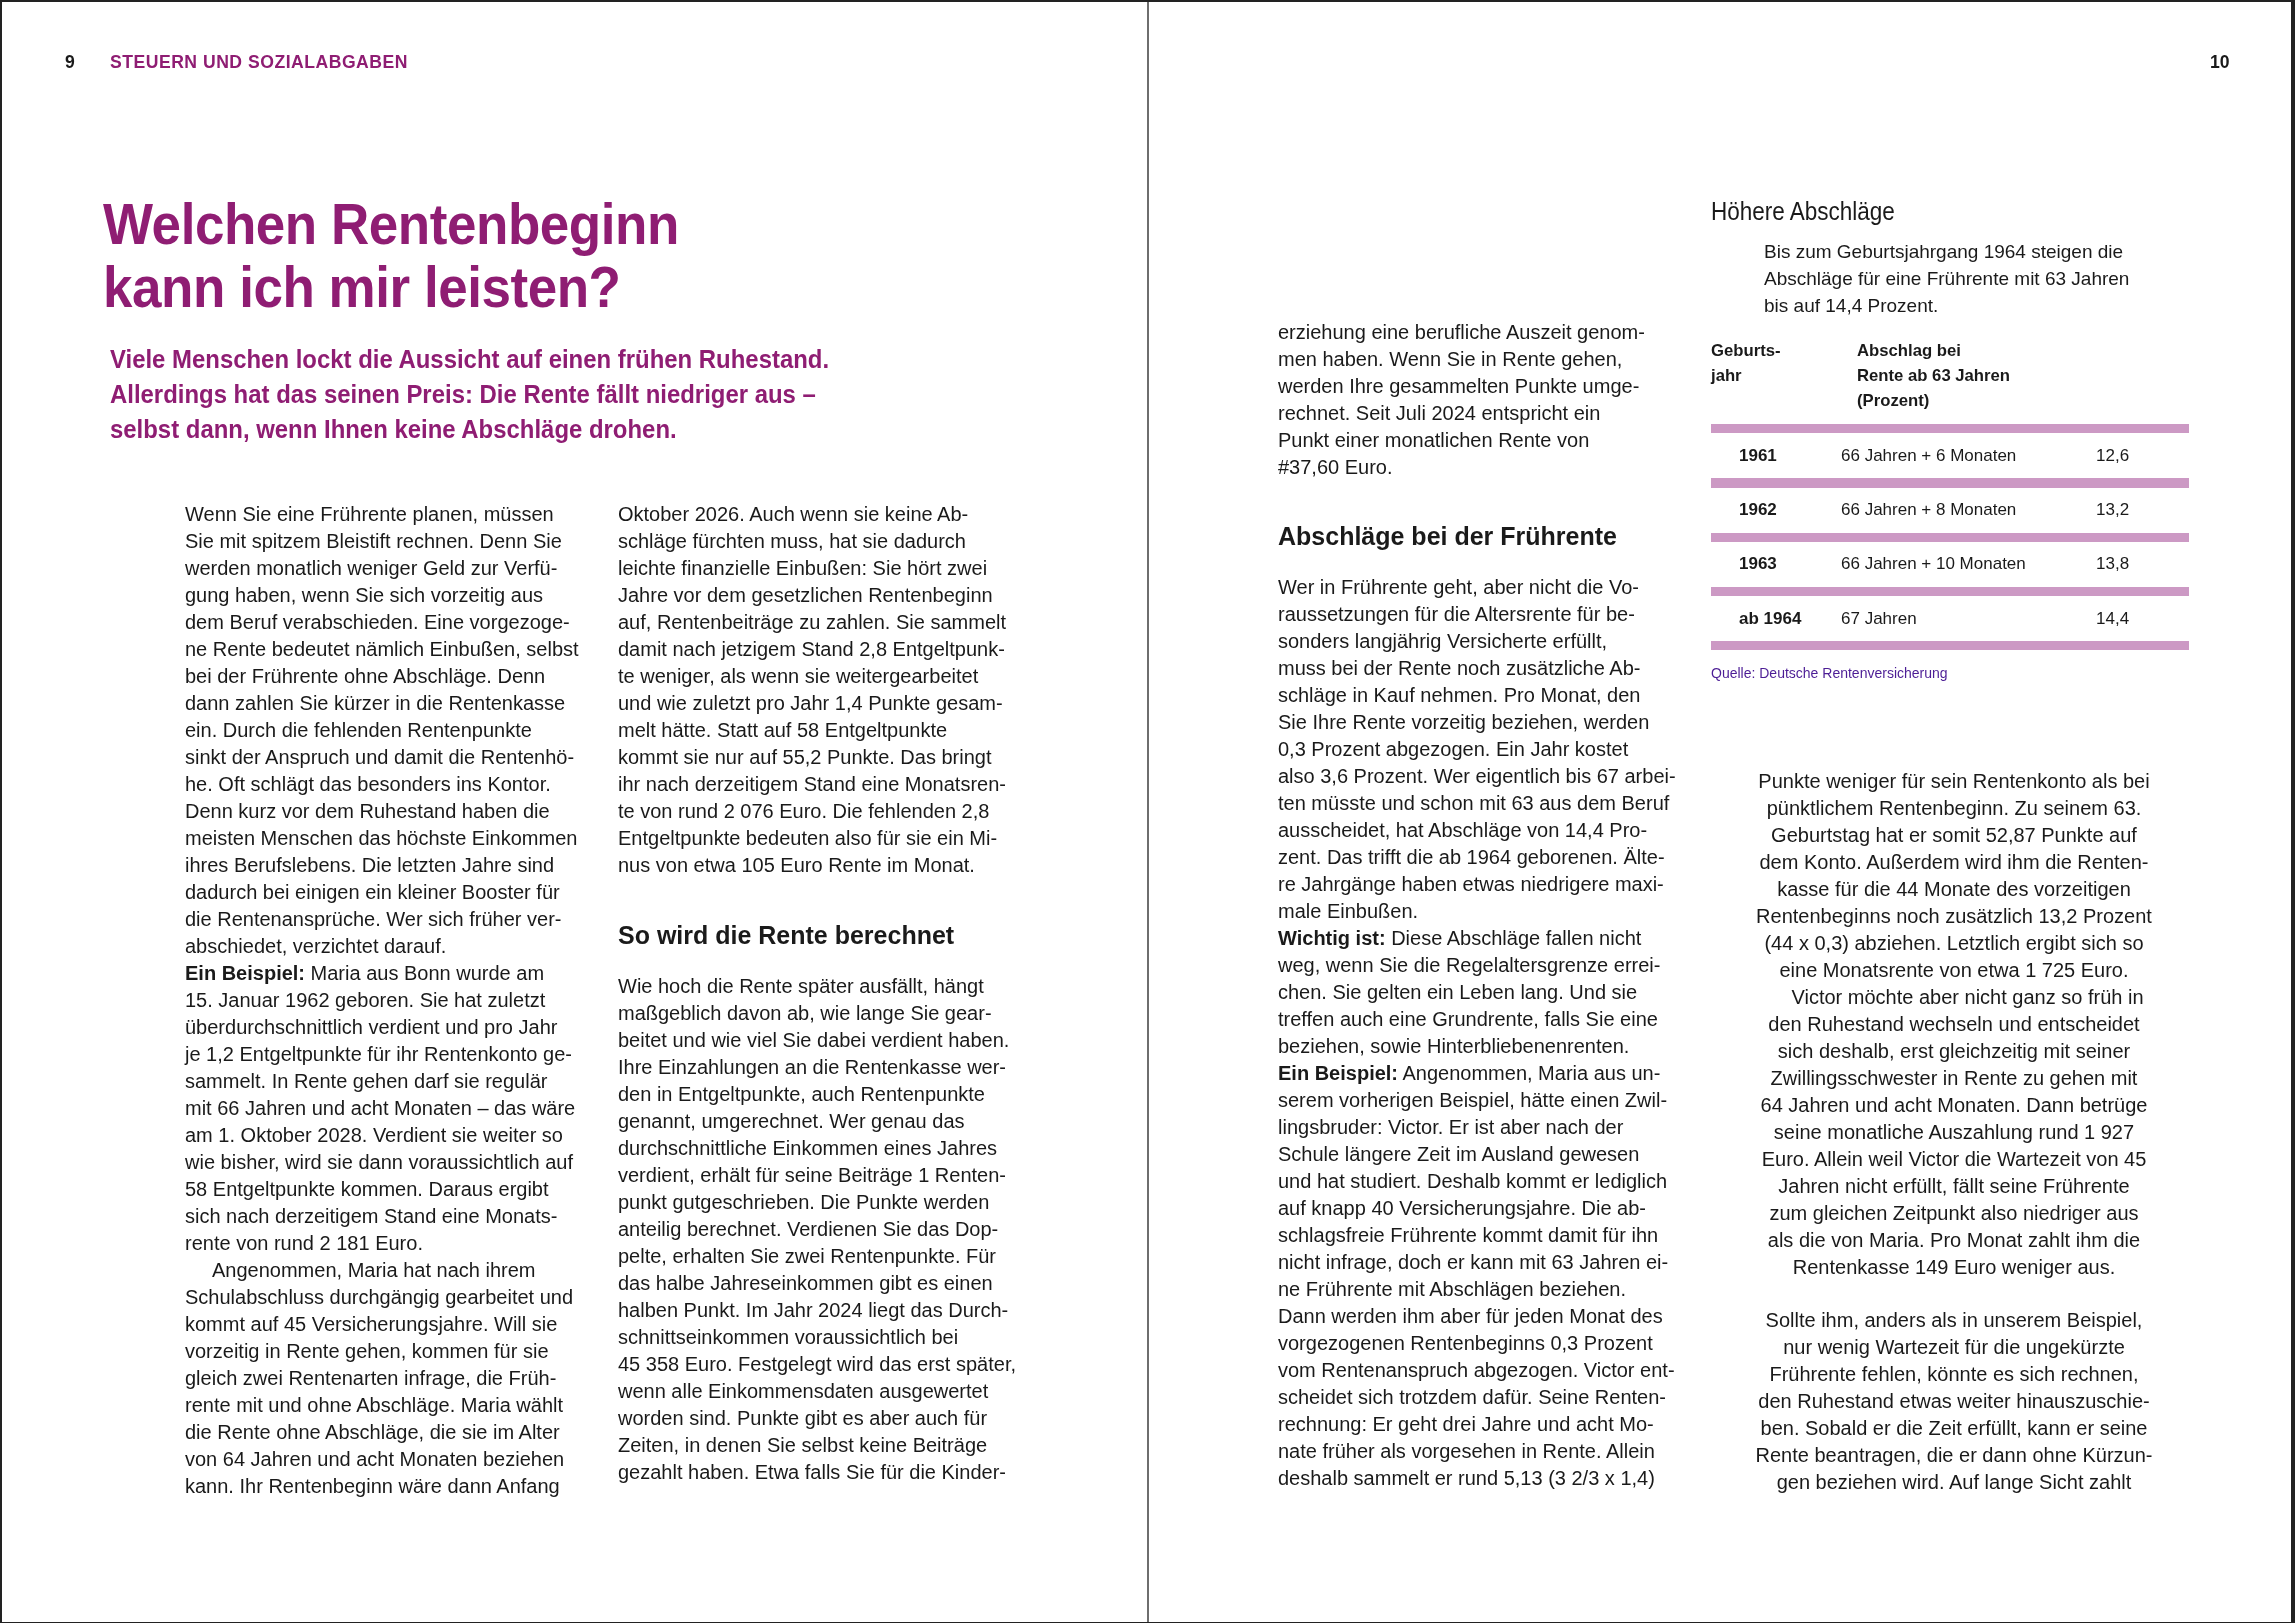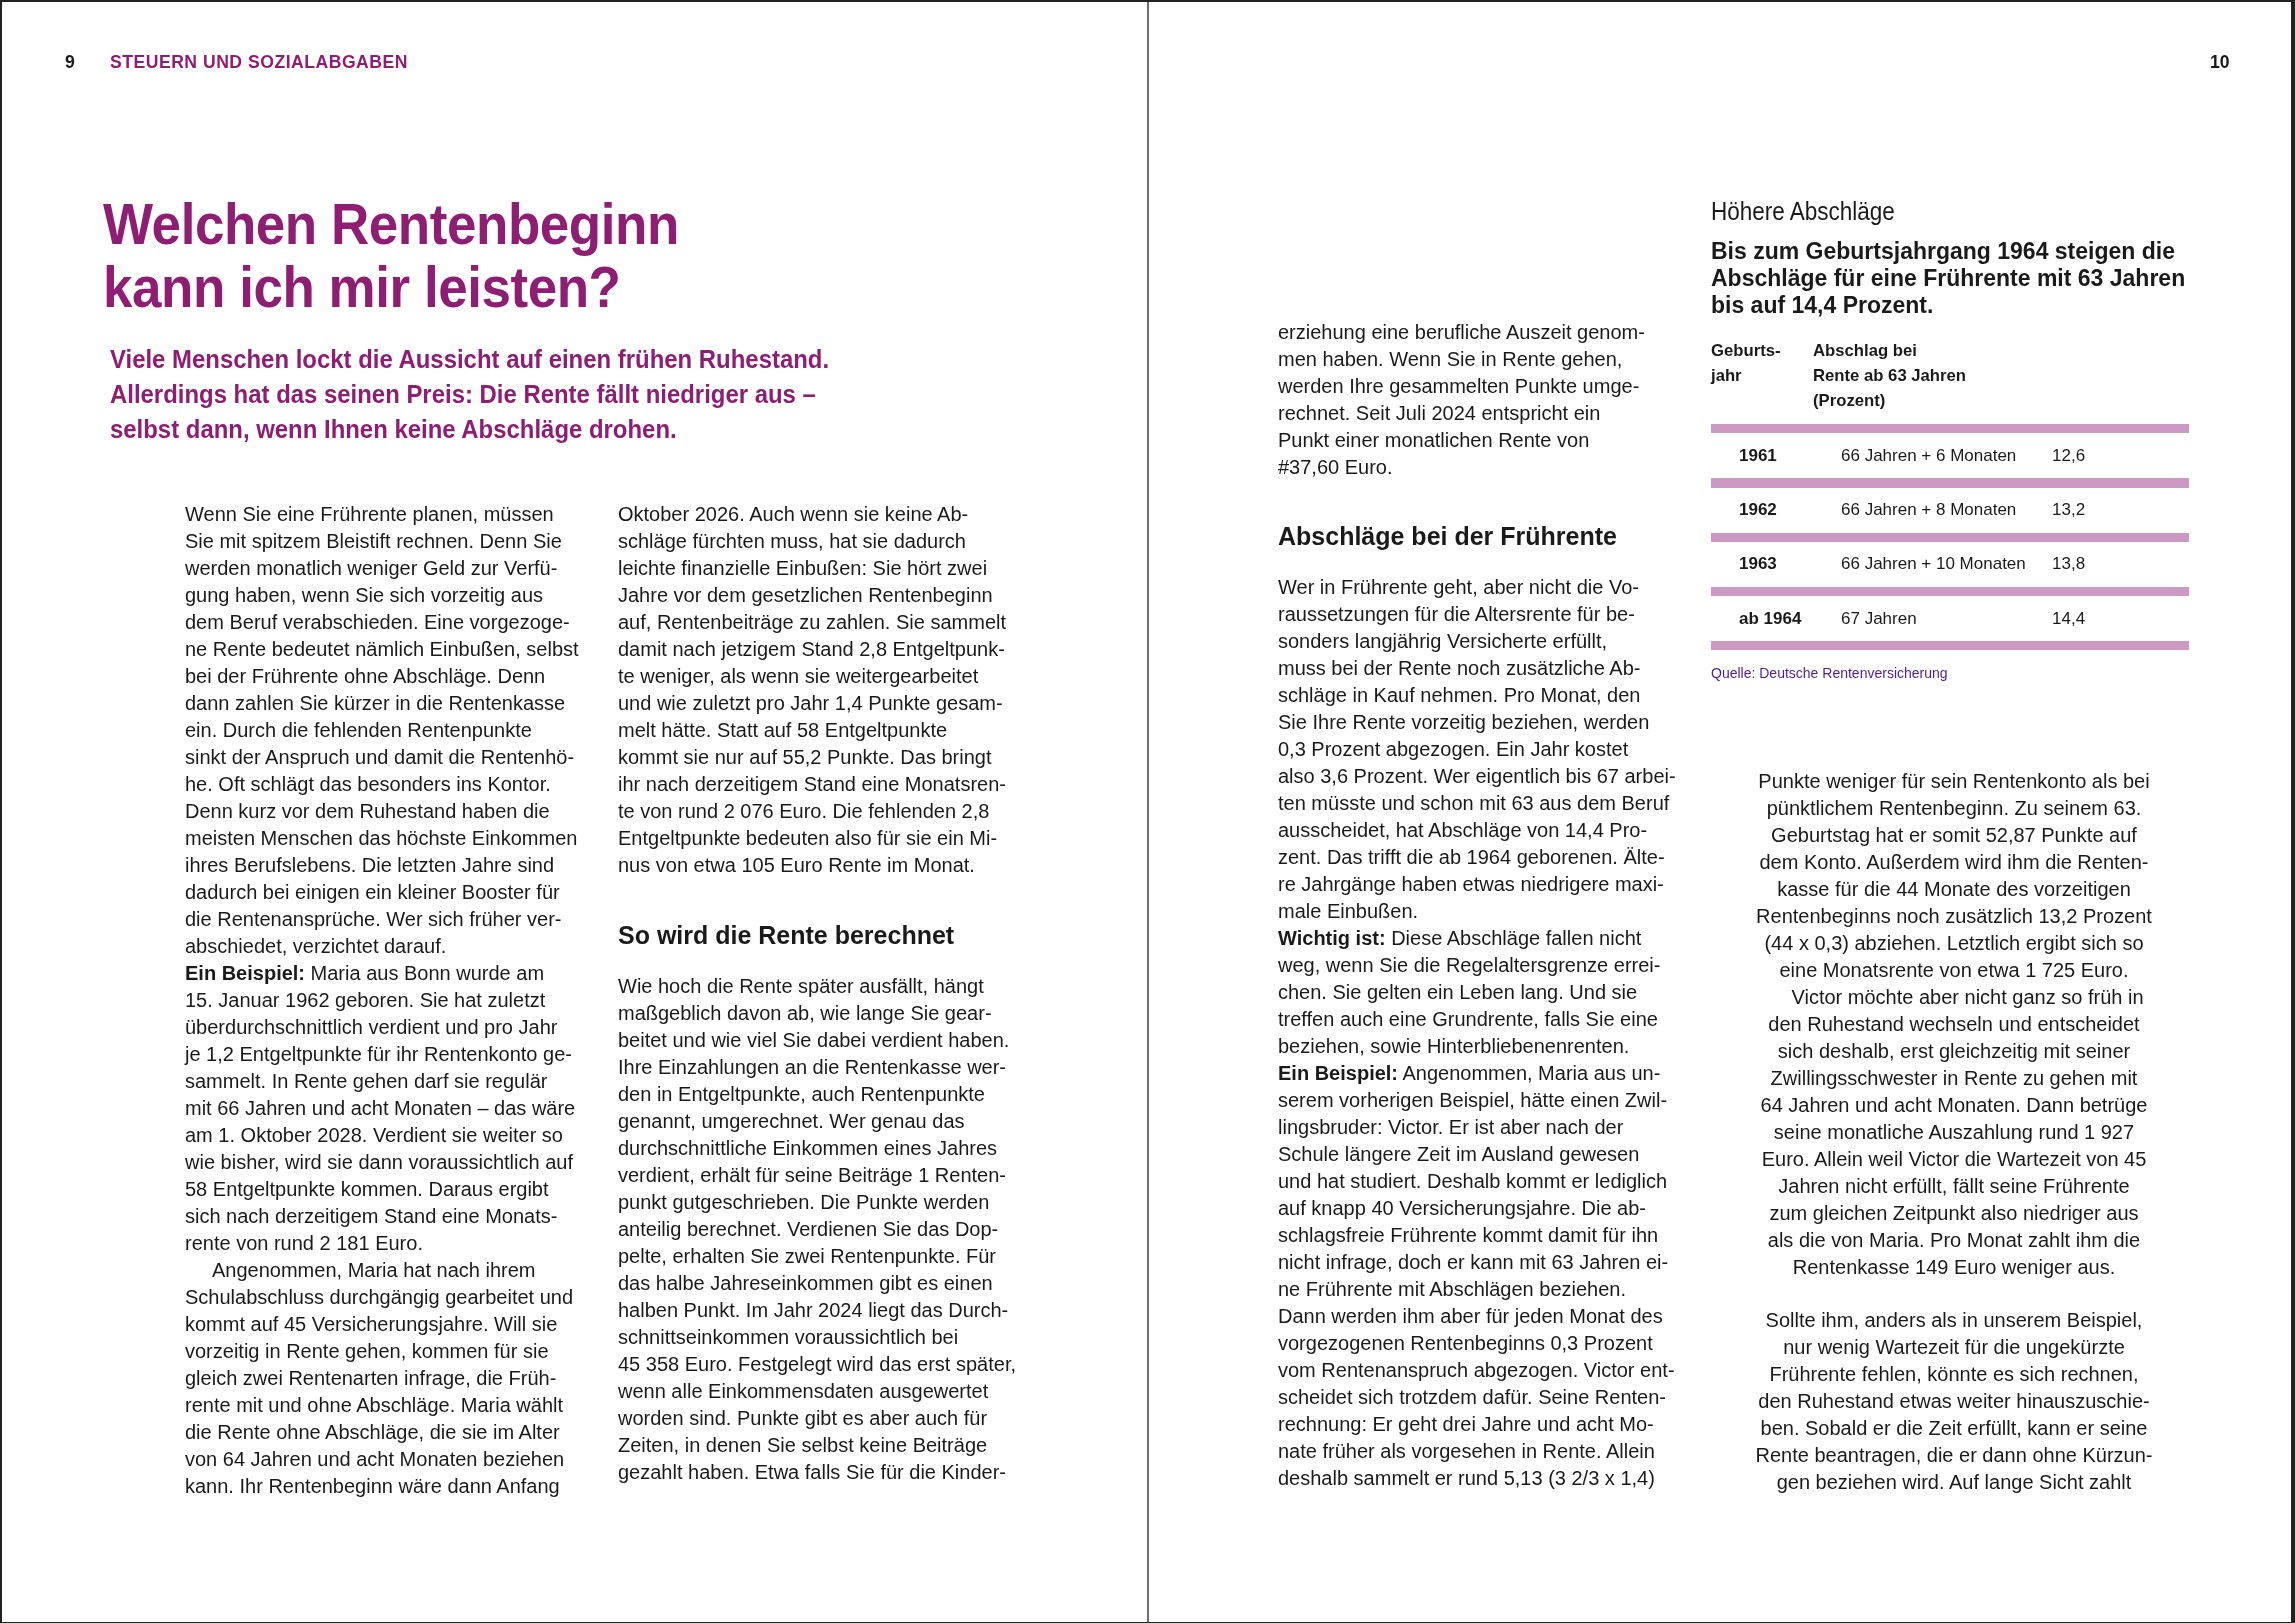--- a/index.html
+++ b/index.html
@@ -23,26 +23,26 @@
     transform: scaleX(0.92); transform-origin: left top;
   }
   .col {
     position: absolute; font-size: 20px; line-height: 27px; color: #1a1a1a;
   }
   .col p { margin: 0; white-space: nowrap; }
   .col .indent { padding-left: 27px; }
   .col b { font-weight: bold; }
   .subhead { font-size: 25px; font-weight: bold; line-height: 28px; margin: 0; white-space: nowrap; }
   .box-title { position: absolute; left: 1711px; top: 197px; font-size: 25px; color: #1a1a1a; transform: scaleX(0.9); transform-origin: left top; }
-  .box-intro { position: absolute; left: 1711px; top: 238px; font-size: 23px; line-height: 27px; font-weight: bold; width: 509px; }
+  .box-intro { position: absolute; left: 1764px; top: 238px; font-size: 19px; line-height: 27px; font-weight: normal; width: 509px; }
   .box-intro p { margin: 0; white-space: nowrap; }
   .table { position: absolute; left: 1711px; top: 338px; width: 478px; }
   .thead { display: flex; height: 86px; font-size: 16.7px; line-height: 25px; font-weight: bold; }
   .thead div, .trow div { flex: none; }
-  .c1 { width: 102px; } .c2 { width: 211px; } .c3 { width: 165px; }
+  .c1 { width: 102px; } .c2 { width: 211px; } .c3 { width: 165px; margin-left: 44px; }
   .band { height: 9.3px; background: #cc99c4; }
   .trow { display: flex; align-items: center; height: 45px; font-size: 17px; }
   .trow .c1 { font-weight: bold; margin-left: 28px; }
   .source { font-size: 14px; margin-top: 15px; color: #4c1d95; }
 </style>
 </head>
 <body>
 
 <div class="spine"></div>
 

